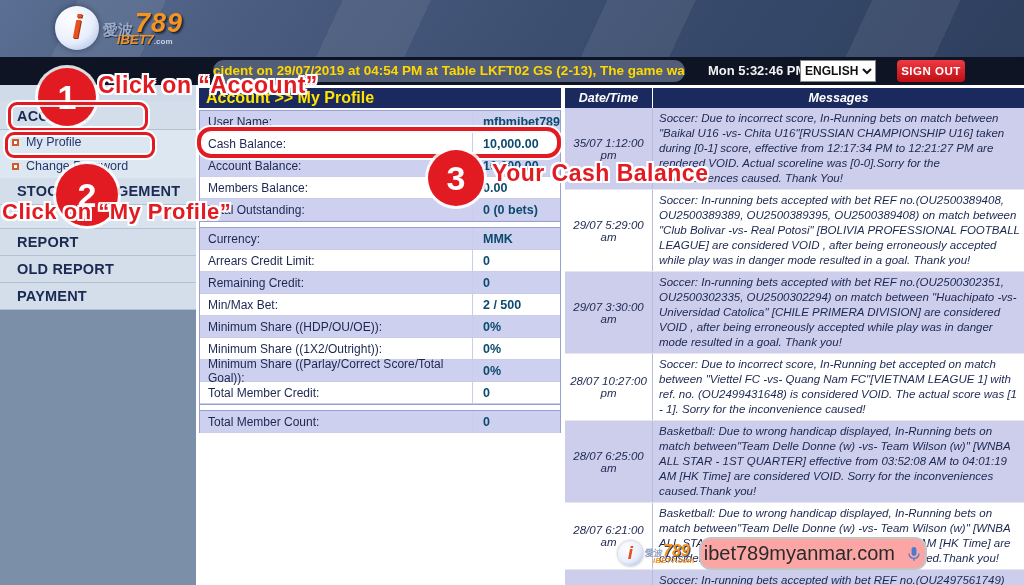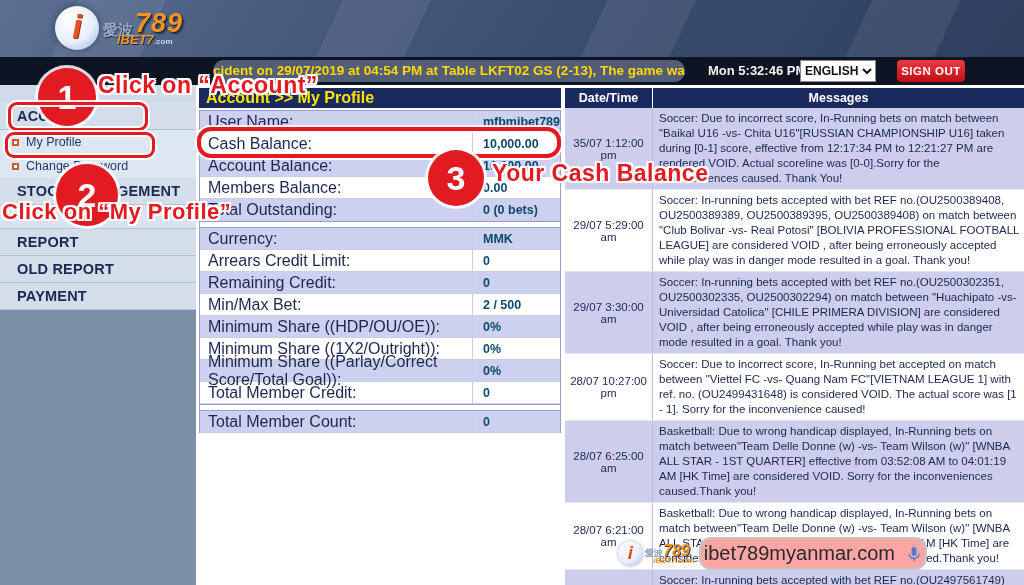--- a/index.html
+++ b/index.html
@@ -52,27 +52,27 @@
     margin-right:7px; }
   .side-fill { position:absolute; left:0; top:225px; width:196px; height:275px; background:#7b8fa9; }
 
   
   .panel-mid { position:absolute; left:199px; top:88px; width:362px; height:497px; background:#fff; }
   .mid-hdr { height:20px; background:#1b2a5e; color:#ffe400; font-size:16px; font-weight:bold;
     line-height:20px; padding-left:7px; white-space:nowrap; overflow:hidden; }
   .ptable { margin-top:2px; border:1px solid #97a0d2; border-bottom:none; }
   .prow { display:flex; height:22px; align-items:center; border-bottom:1px solid #c9cde8; background:#fff; }
   .prow.shaded { background:#cdd0ee; }
-  .prow .plabel { width:272px; padding-left:8px; font-size:16px; color:#1c2750; }
+  .prow .plabel { width:272px; padding-left:8px; font-size:12px; color:#1c2750; }
   .prow .pvalue { flex:1; padding-left:10px; font-size:12.5px; font-weight:bold; color:#0c4a6e;
     border-left:1px solid #c9cde8; height:100%; display:flex; align-items:center; }
   .pgap { height:7px; background:#fff; border-bottom:1px solid #97a0d2; border-top:1px solid #97a0d2; }
 
   
-  .panel-right { position:absolute; left:565px; top:88px; width:459px; height:403px; background:#fff; }
+  .panel-right { position:absolute; left:565px; top:88px; width:459px; height:403px; background:#fff;font-style:italic; }
   .right-hdr { display:flex; height:20px; background:#1b2a5e; color:#fff; font-size:12.5px; font-weight:bold; }
   .right-hdr .dt-h { width:88px; text-align:center; line-height:20px; border-right:1px solid #fff; }
   .right-hdr .msg-h { flex:1; text-align:center; line-height:20px; }
   .mrow { display:flex; border-bottom:1px solid #e6e6f2; background:#fff; }
   .mrow.shaded { background:#ccceec; }
   .mrow .mdt { width:88px; display:flex; align-items:center; justify-content:center; font-size:11.5px;
     color:#1c2750; border-right:1px solid #b9bcd9; text-align:center; flex-shrink:0; }
   .mrow .mtx { flex:1; padding:3px 4px 3px 6px; font-size:11.5px; line-height:15px; color:#1c2750; }
 
   

